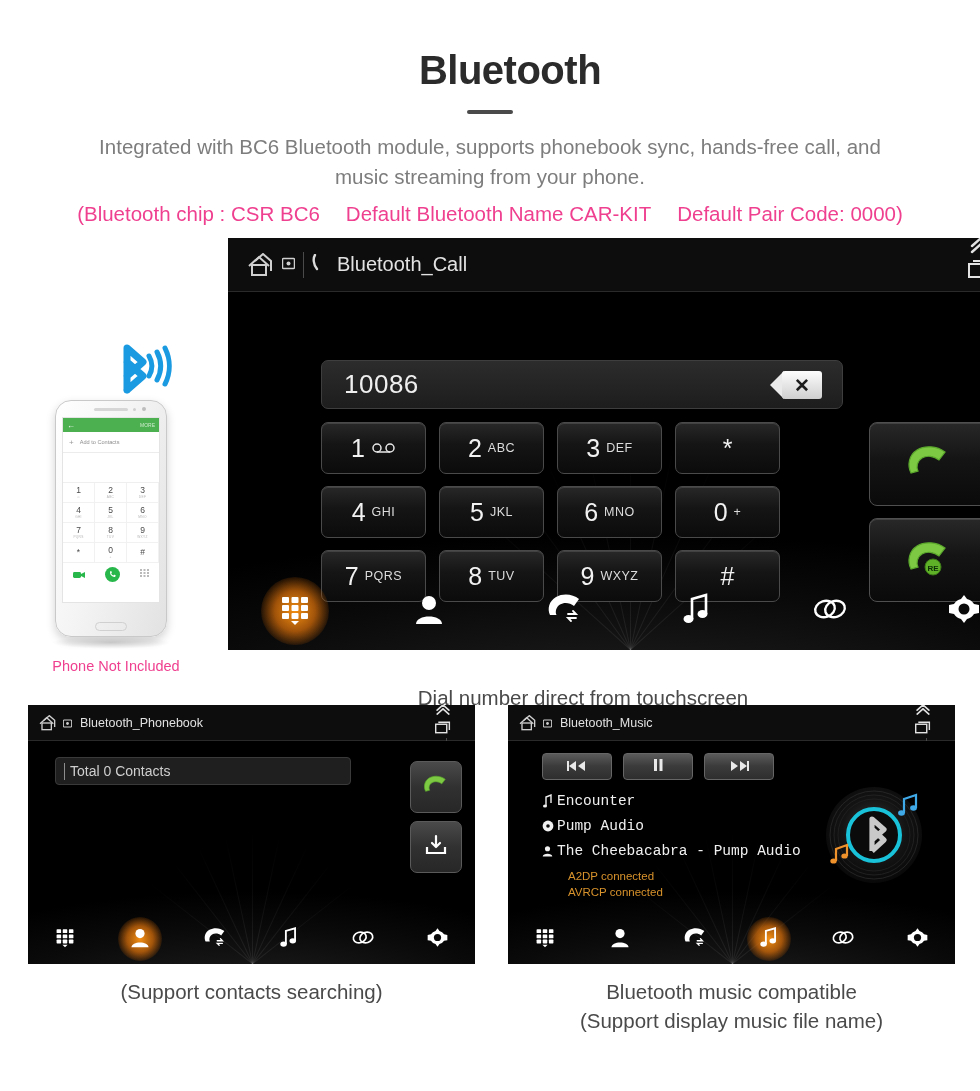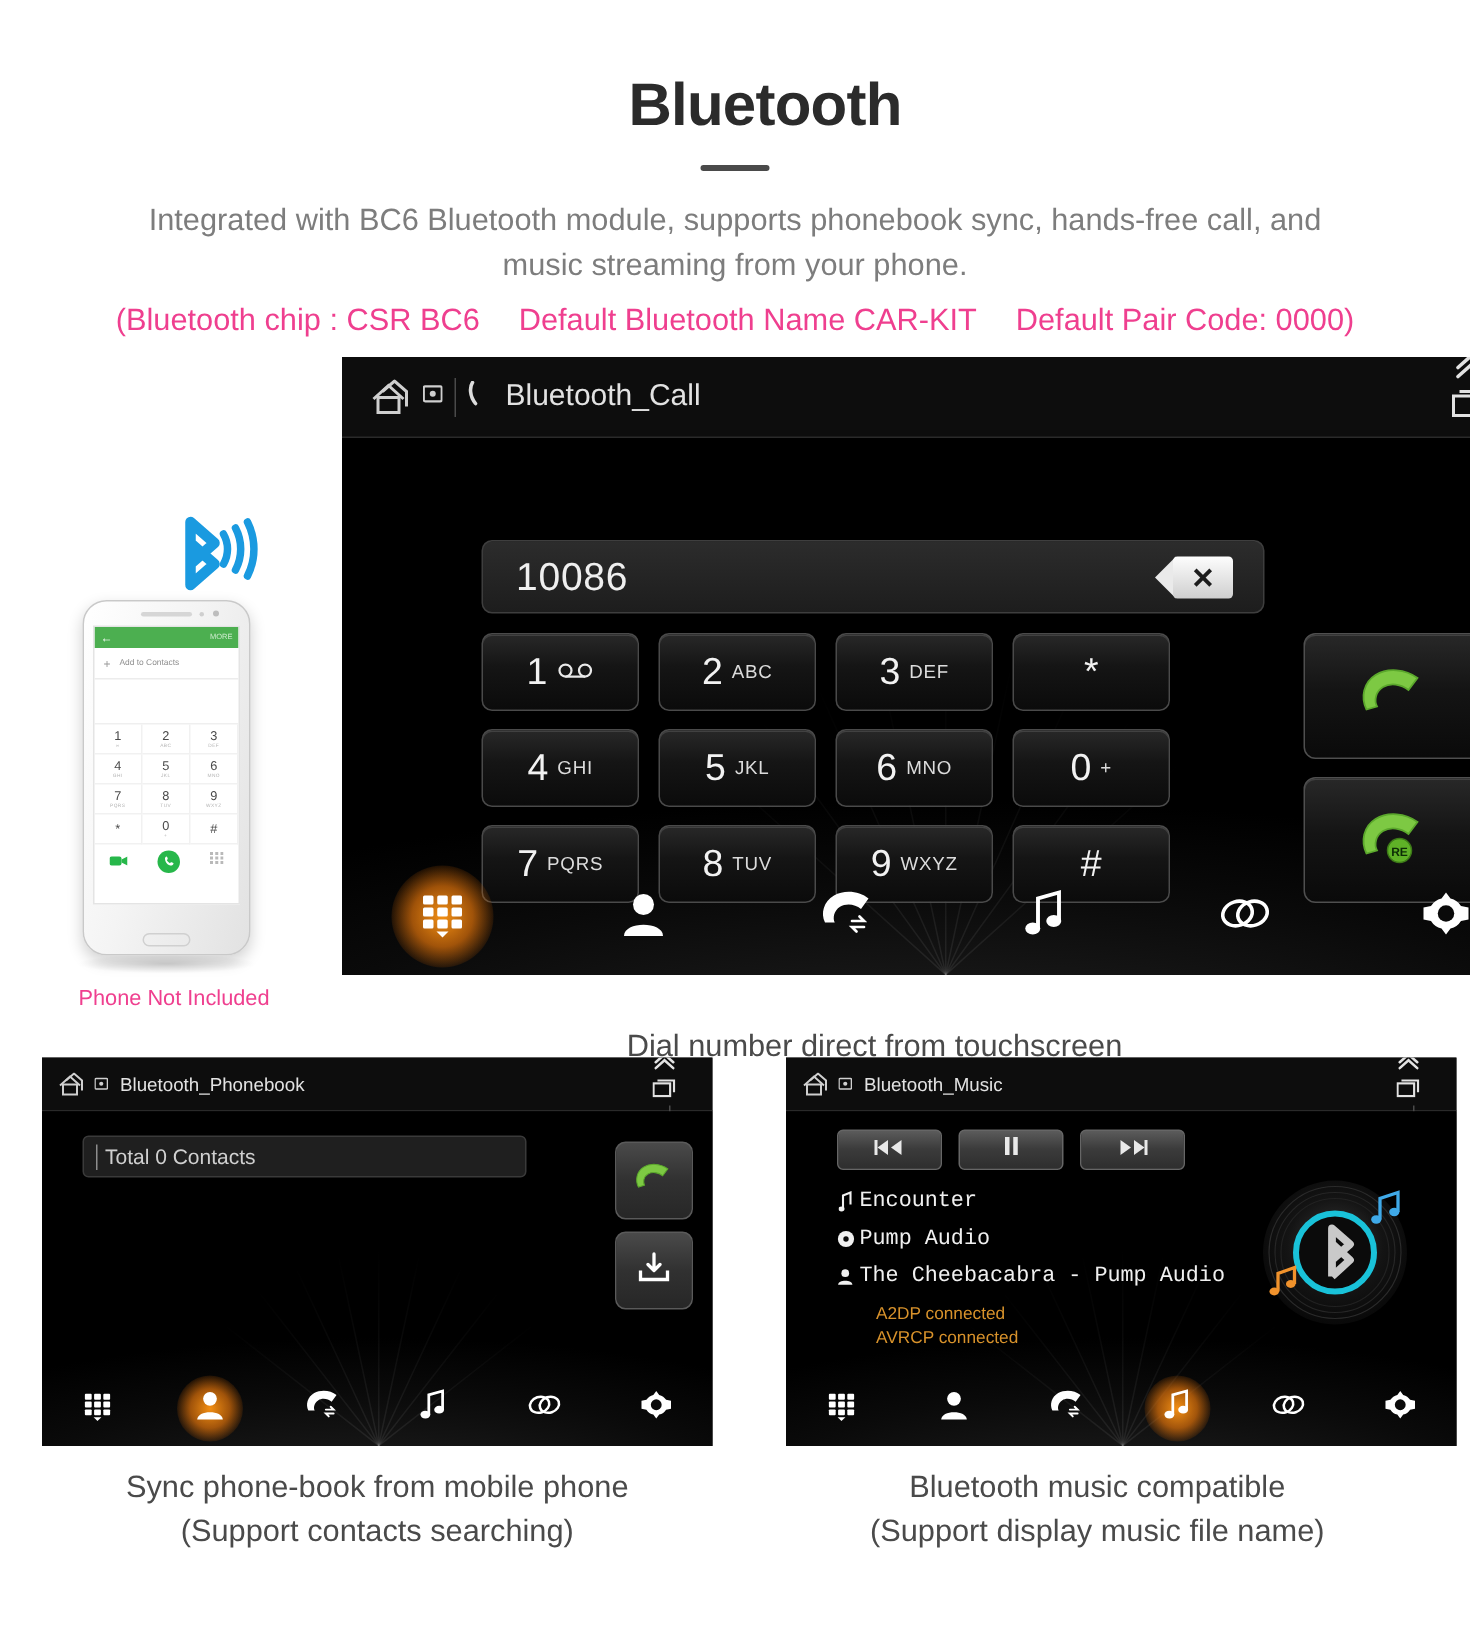--- a/index.html
+++ b/index.html
@@ -46,21 +46,21 @@
   .pink-gap { width: 26px; display:inline-block; }
 
   
   .unit {
     position: absolute;
     background: #000;
     overflow: hidden;
   }
   .unit-main   { left: 228px; top: 238px;  width: 803px; height: 412px; }
   .unit-left   { left: 28px;  top: 705px;  width: 447px; height: 259px; }
-  .unit-right  { left: 508px; top: 705px;  width: 447px; height: 259px; margin-left: 16px; }
+  .unit-right  { left: 508px; top: 705px;  width: 447px; height: 259px; }
 
   
   .statusbar {
     position: relative;
     width: 100%;
     background: #0d0d0d;
     border-bottom: 1px solid #2a2a2a;
     display: flex; align-items: center;
     color: #d9d9d9;
   }
@@ -737,21 +737,20 @@
       <div class="tb-item">
         <span><svg width="21" height="21" viewBox="0 0 32 32">
               <path d="M16 2 L19 6 A11 11 0 0 1 26 11 L31 12 L31 20 L26 21 A11 11 0 0 1 19 26 L16 30 L13 26 A11 11 0 0 1 6 21 L1 20 L1 12 L6 11 A11 11 0 0 1 13 6 Z" fill="#fff"></path>
               <circle cx="16" cy="16" r="5.5" fill="#0a0a0a"></circle>
             </svg></span>
       </div>
     </div>
   </div>
 </div>
 <div class="cap cap-left">
-  <div>Sync phone-book from mobile phone</div>
   <div>(Support contacts searching)</div>
 </div>
 
 <div class="unit unit-right">
   <div class="statusbar">
     <span class="sb-home">
       <svg width="20" height="16" viewBox="0 0 30 24">
           <path d="M3 13 L13 4 L23 13" fill="none" stroke="#cfcfcf" stroke-width="2"></path>
           <rect x="6" y="12" width="14" height="10" fill="none" stroke="#cfcfcf" stroke-width="2"></rect>
           <path d="M9 8 L17 1 L25 8 L25 18" fill="none" stroke="#cfcfcf" stroke-width="2"></path>

